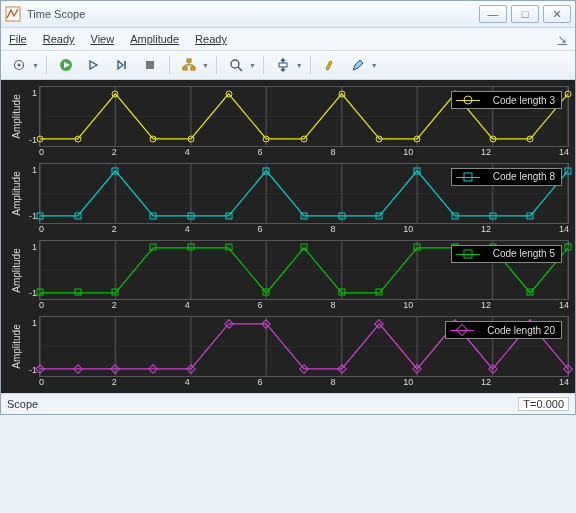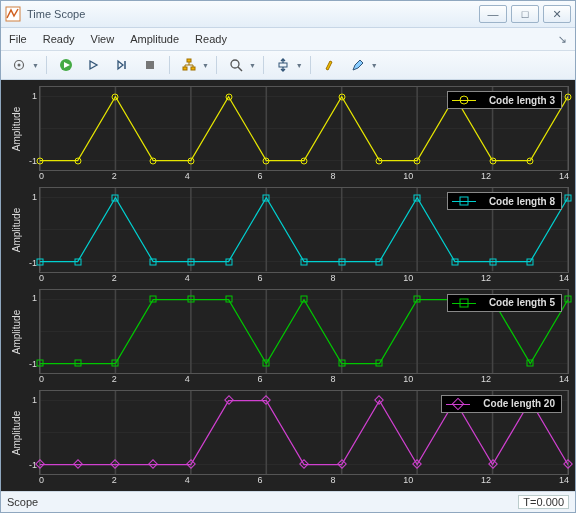--- a/index.html
+++ b/index.html
@@ -1,36 +1,36 @@
 <!DOCTYPE html>
 <html><head>
 <meta charset="utf-8">
 <style>
 html,body{margin:0;padding:0;font-family:"Segoe UI",Tahoma,sans-serif;font-size:11px;background:#eaf1f8;color:#333;}
-.window{width:576px;height:513px;box-sizing:border-box;border:1px solid #8fa7bf;background:linear-gradient(#f3f8fd,#e0ebf5);display:flex;flex-direction:column;}
+.window{width:576px;height:415px;box-sizing:border-box;border:1px solid #8fa7bf;background:linear-gradient(#f3f8fd,#e0ebf5);display:flex;flex-direction:column;}
 .titlebar{height:26px;display:flex;align-items:center;padding:0 4px;background:linear-gradient(#f8fbfe,#e4eef8);border-bottom:1px solid #c7d6e6;}
 .titlebar .icon{width:16px;height:16px;margin-right:6px;}
 .titlebar .title{flex:1;color:#456;}
 .winbtns{display:flex;gap:4px;}
 .winbtn{width:26px;height:16px;border:1px solid #9cb3c9;border-radius:2px;background:linear-gradient(#fdfefe,#e6eff8);display:flex;align-items:center;justify-content:center;color:#567;cursor:default;}
 .menubar{height:22px;display:flex;align-items:center;padding:0 8px;gap:16px;background:#f2f7fc;border-bottom:1px solid #d2dde8;}
-.menubar span{cursor:default;}
+.menubar span{cursor:default;text-decoration:underline;}
 .chev{margin-left:auto;color:#678;}
 .toolbar{height:28px;display:flex;align-items:center;padding:0 6px;gap:4px;background:linear-gradient(#f6fafd,#e8f0f8);border-bottom:1px solid #cad8e6;}
 .tbtn{width:22px;height:22px;display:flex;align-items:center;justify-content:center;border:1px solid transparent;border-radius:3px;cursor:default;}
 .tsep{width:1px;height:18px;background:#c6d4e2;margin:0 3px;}
 .dd{font-size:7px;margin-left:-3px;color:#678;}
 .plotarea{flex:1;background:#222;padding:6px 6px 4px 6px;display:flex;flex-direction:column;gap:4px;}
 .subplot{flex:1;position:relative;display:flex;}
 .ylabel{width:18px;display:flex;align-items:center;justify-content:center;color:#ddd;writing-mode:vertical-rl;transform:rotate(180deg);font-size:10px;}
 .yticks{width:14px;position:relative;color:#ddd;font-size:9px;}
 .yticks .yt{position:absolute;right:2px;transform:translateY(-50%);}
 .axes{flex:1;position:relative;border:1px solid #555;}
 .axes svg{position:absolute;inset:0;width:100%;height:100%;}
-.legend{position:absolute;top:4px;right:6px;background:#000;border:1px solid #888;padding:2px 6px 2px 4px;display:flex;align-items:center;gap:13px;color:#ddd;font-size:10px;font-weight:bold;}
+.legend{position:absolute;top:4px;right:6px;background:#000;border:1px solid #888;padding:2px 6px 2px 4px;display:flex;align-items:center;gap:13px;color:#ddd;font-size:10px;}
 .lg-line{width:24px;height:12px;position:relative;}
 .lg-line .ln{position:absolute;left:0;right:0;top:50%;height:1px;}
 .lg-line .mk{position:absolute;left:50%;top:50%;width:7px;height:7px;transform:translate(-50%,-50%);background:transparent;}
 .xticks{position:absolute;left:32px;right:6px;display:flex;justify-content:space-between;color:#ddd;font-size:9px;}
 .subrow{position:relative;}
 .statusbar{height:20px;display:flex;align-items:center;padding:0 6px;background:#eef4fa;border-top:1px solid #cdd9e5;font-size:11px;}
 .statusbar .s-right{margin-left:auto;border:1px solid #bcc;padding:0 4px;background:#fff;}
 </style>
 </head>
 <body>

